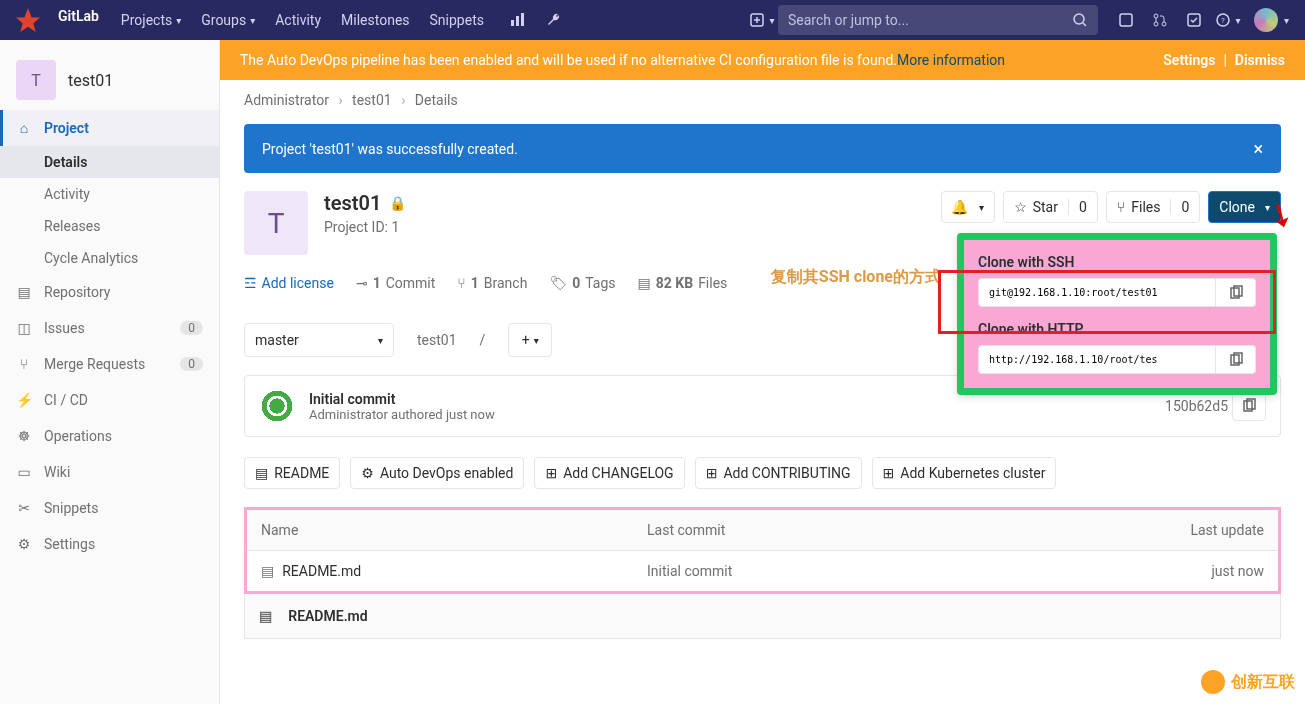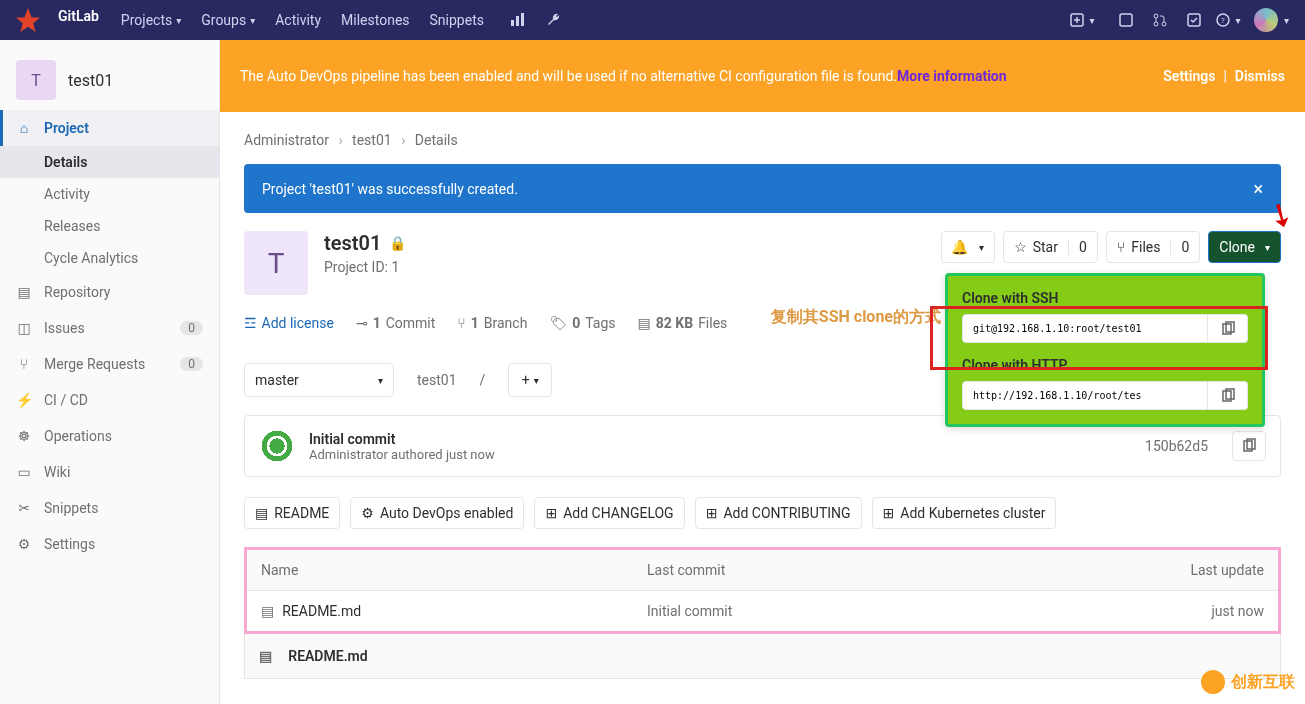--- a/index.html
+++ b/index.html
@@ -22,58 +22,58 @@
 .sb-project{display:flex;align-items:center;gap:12px;padding:10px 16px}
 .sb-avatar{width:40px;height:40px;background:#e9d7f5;color:#6b4d8a;display:flex;align-items:center;justify-content:center;border-radius:4px;font-size:16px}
 .sb-title{font-size:16px;color:#2e2e2e}
 .sb-item{display:flex;align-items:center;gap:12px;padding:10px 16px;color:#707070;cursor:pointer}
 .sb-item.active{color:#1b69b6;font-weight:600;box-shadow:inset 3px 0 #1b69b6;background:#f0f0f5}
 .sb-icon{width:16px;text-align:center;font-size:14px}
 .sb-sub{padding:8px 16px 8px 44px;color:#707070;cursor:pointer;font-size:14px}
 .sb-sub.active{color:#2e2e2e;font-weight:600;background:#e6e6ed}
 .sb-badge{margin-left:auto;background:#e5e5e5;border-radius:10px;padding:0 8px;font-size:12px;color:#707070}
 .main{flex:1;min-width:0}
-.banner-orange{background:#fca326;color:#fff;padding:28px 20px;display:flex;align-items:flex-start}
-.banner-orange a{color:#6d28d9;font-weight:700;text-decoration:none}
+.banner-orange{background:#fca326;color:#fff;padding:12px 20px;display:flex;align-items:flex-start}
+.banner-orange a{color:#0c4a6e;font-weight:400;text-decoration:none}
 .banner-right{margin-left:auto;display:flex;gap:8px}
 .banner-right a{color:#fff;font-weight:600;text-decoration:none}
-.content{padding:12px 24px}
+.content{padding:4px 24px}
 .breadcrumb{color:#707070;padding:8px 0 16px;font-size:14px}
 .breadcrumb .sep{margin:0 6px;color:#aaa}
 .alert-blue{background:#1f75cb;color:#fff;padding:14px 18px;border-radius:4px;display:flex;align-items:center;margin-bottom:18px}
 .alert-close{margin-left:auto;cursor:pointer;font-size:18px}
 .proj-header{display:flex;align-items:flex-start;gap:16px;margin-bottom:12px;position:relative}
 .proj-avatar{width:64px;height:64px;background:#f0e6fa;color:#6b4d8a;display:flex;align-items:center;justify-content:center;border-radius:4px;font-size:28px}
 .proj-title{font-size:20px;font-weight:600;display:flex;align-items:center;gap:8px}
 .lock-icon{color:#999;font-size:14px}
 .proj-id{color:#707070;font-size:14px;margin-top:4px}
 .proj-actions{margin-left:auto;display:flex;gap:8px}
 .btn{border:1px solid #e5e5e5;background:#fff;padding:6px 10px;border-radius:4px;display:flex;align-items:center;gap:6px;cursor:pointer;font-size:14px;color:#2e2e2e;height:32px}
 .btn-count{border-left:1px solid #e5e5e5;padding-left:10px;margin-left:4px}
-.btn-blue{background:#14532d;color:#fff;border-color:#1f75cb}
+.btn-blue{background:#0c4a6e;color:#fff;border-color:#1f75cb}
 .stats{display:flex;gap:22px;padding:8px 0 18px;color:#707070;font-size:14px;border-bottom:0}
 .stats a{color:#1b69b6;text-decoration:none;display:flex;align-items:center;gap:5px}
 .stats span{display:flex;align-items:center;gap:5px}
 .branch-row{display:flex;gap:23px;align-items:center;margin:14px 0 18px}
 .select-box{border:1px solid #e5e5e5;border-radius:4px;padding:6px 10px;display:flex;align-items:center;gap:8px;height:34px;background:#fff;cursor:pointer}
 .path-text{color:#707070}
 .plus-btn{border:1px solid #e5e5e5;border-radius:4px;width:44px;height:34px;display:flex;align-items:center;justify-content:center;cursor:pointer}
 .commit-box{border:1px solid #e5e5e5;border-radius:4px;padding:12px 14px;display:flex;align-items:center;gap:14px;margin-bottom:20px}
 .commit-avatar{width:36px;height:36px;border-radius:50%;background:radial-gradient(circle,#4a4 30%,#fff 30% 40%,#4a4 40% 60%,#fff 60%);flex-shrink:0}
 .commit-title{font-weight:600}
 .commit-meta{color:#707070;font-size:13px}
-.commit-sha{margin-left:auto;display:flex;gap:24px;align-items:center;color:#707070;font-family:monospace}
+.commit-sha{margin-left:auto;display:flex;gap:4px;align-items:center;color:#707070;font-family:monospace}
 .btn-row{display:flex;gap:10px;margin-bottom:18px;flex-wrap:wrap}
 .table{width:100%;border:3px solid #f9a8d4;border-radius:12px;border-collapse:collapse}
 .table th,.table td{padding:12px 14px;text-align:left;border-bottom:1px solid #e5e5e5;font-size:14px}
 .table th{color:#707070;font-weight:400;background:#fafafa}
 .table td.right,.table th.right{text-align:right}
 .file-icon{color:#707070;margin-right:8px}
 .readme-header{border:1px solid #e5e5e5;border-top:none;padding:14px;background:#fafafa;display:flex;align-items:center;gap:8px;font-weight:600}
-.clone-dropdown{position:absolute;right:16px;top:42px;background:#84cc16;border:3px solid #22c55e;border-radius:4px;box-shadow:0 2px 8px rgba(0,0,0,.15);padding:14px;width:320px;z-index:10}
+.clone-dropdown{position:absolute;right:4px;top:42px;background:#f9a8d4;border:7px solid #22c55e;border-radius:4px;box-shadow:0 2px 8px rgba(0,0,0,.15);padding:14px;width:320px;z-index:10}
 .clone-label{font-weight:600;margin-bottom:8px;font-size:14px}
 .clone-input-row{display:flex;margin-bottom:14px}
 .clone-input{flex:1;border:1px solid #e5e5e5;border-radius:4px 0 0 4px;padding:8px 10px;font-family:monospace;font-size:10px;min-width:0}
 .copy-btn{border:1px solid #e5e5e5;border-left:none;border-radius:0 4px 4px 0;width:40px;display:flex;align-items:center;justify-content:center;cursor:pointer;background:#fff}
 .red-box{position:absolute;border:3px solid #d22;pointer-events:none}
 .red-box.ssh{right:-6px;top:30px;width:338px;height:64px}
 .annotation{position:absolute;color:#d94;font-weight:700;font-size:16px;right:340px;top:76px;text-shadow:1px 1px #fff;white-space:nowrap}
 .arrow{position:absolute;right:10px;top:196px;font-size:32px;color:#d00;transform:rotate(30deg);pointer-events:none}
 .watermark{position:fixed;right:10px;bottom:10px;color:#fca326;font-weight:700;font-size:16px;display:flex;align-items:center;gap:6px}
 .watermark-icon{width:24px;height:24px;border-radius:50%;background:#fca326;position:relative}
@@ -113,20 +113,27 @@
       </div>
   </div>
   <div class="spacer"></div>
   <div class="icon-btn">
       <svg viewBox="0 0 16 16">
         <rect x="2" y="2" width="12" height="12" rx="2" fill="none" stroke="currentColor" stroke-width="1.5"></rect>
         <path d="M8 5v6M5 8h6" stroke="currentColor" stroke-width="1.5"></path>
       </svg>
       <span class="caret">▾</span>
     </div>
+  <div class="search-box">
+    <input placeholder="Search or jump to..." style="">
+    <svg viewBox="0 0 16 16">
+        <circle cx="7" cy="7" r="5" fill="none" stroke="currentColor" stroke-width="1.5"></circle>
+        <path d="M11 11l3 3" stroke="currentColor" stroke-width="1.5"></path>
+      </svg>
+  </div>
   <div class="right-icons">
     <div class="icon-btn">
         <svg viewBox="0 0 16 16">
           <rect x="2" y="2" width="12" height="12" rx="2" fill="none" stroke="currentColor" stroke-width="1.5"></rect>
         </svg>
       </div>
     <div class="icon-btn">
         <svg viewBox="0 0 16 16">
           <circle cx="4" cy="4" r="2" fill="none" stroke="currentColor"></circle>
           <circle cx="4" cy="12" r="2" fill="none" stroke="currentColor"></circle>

